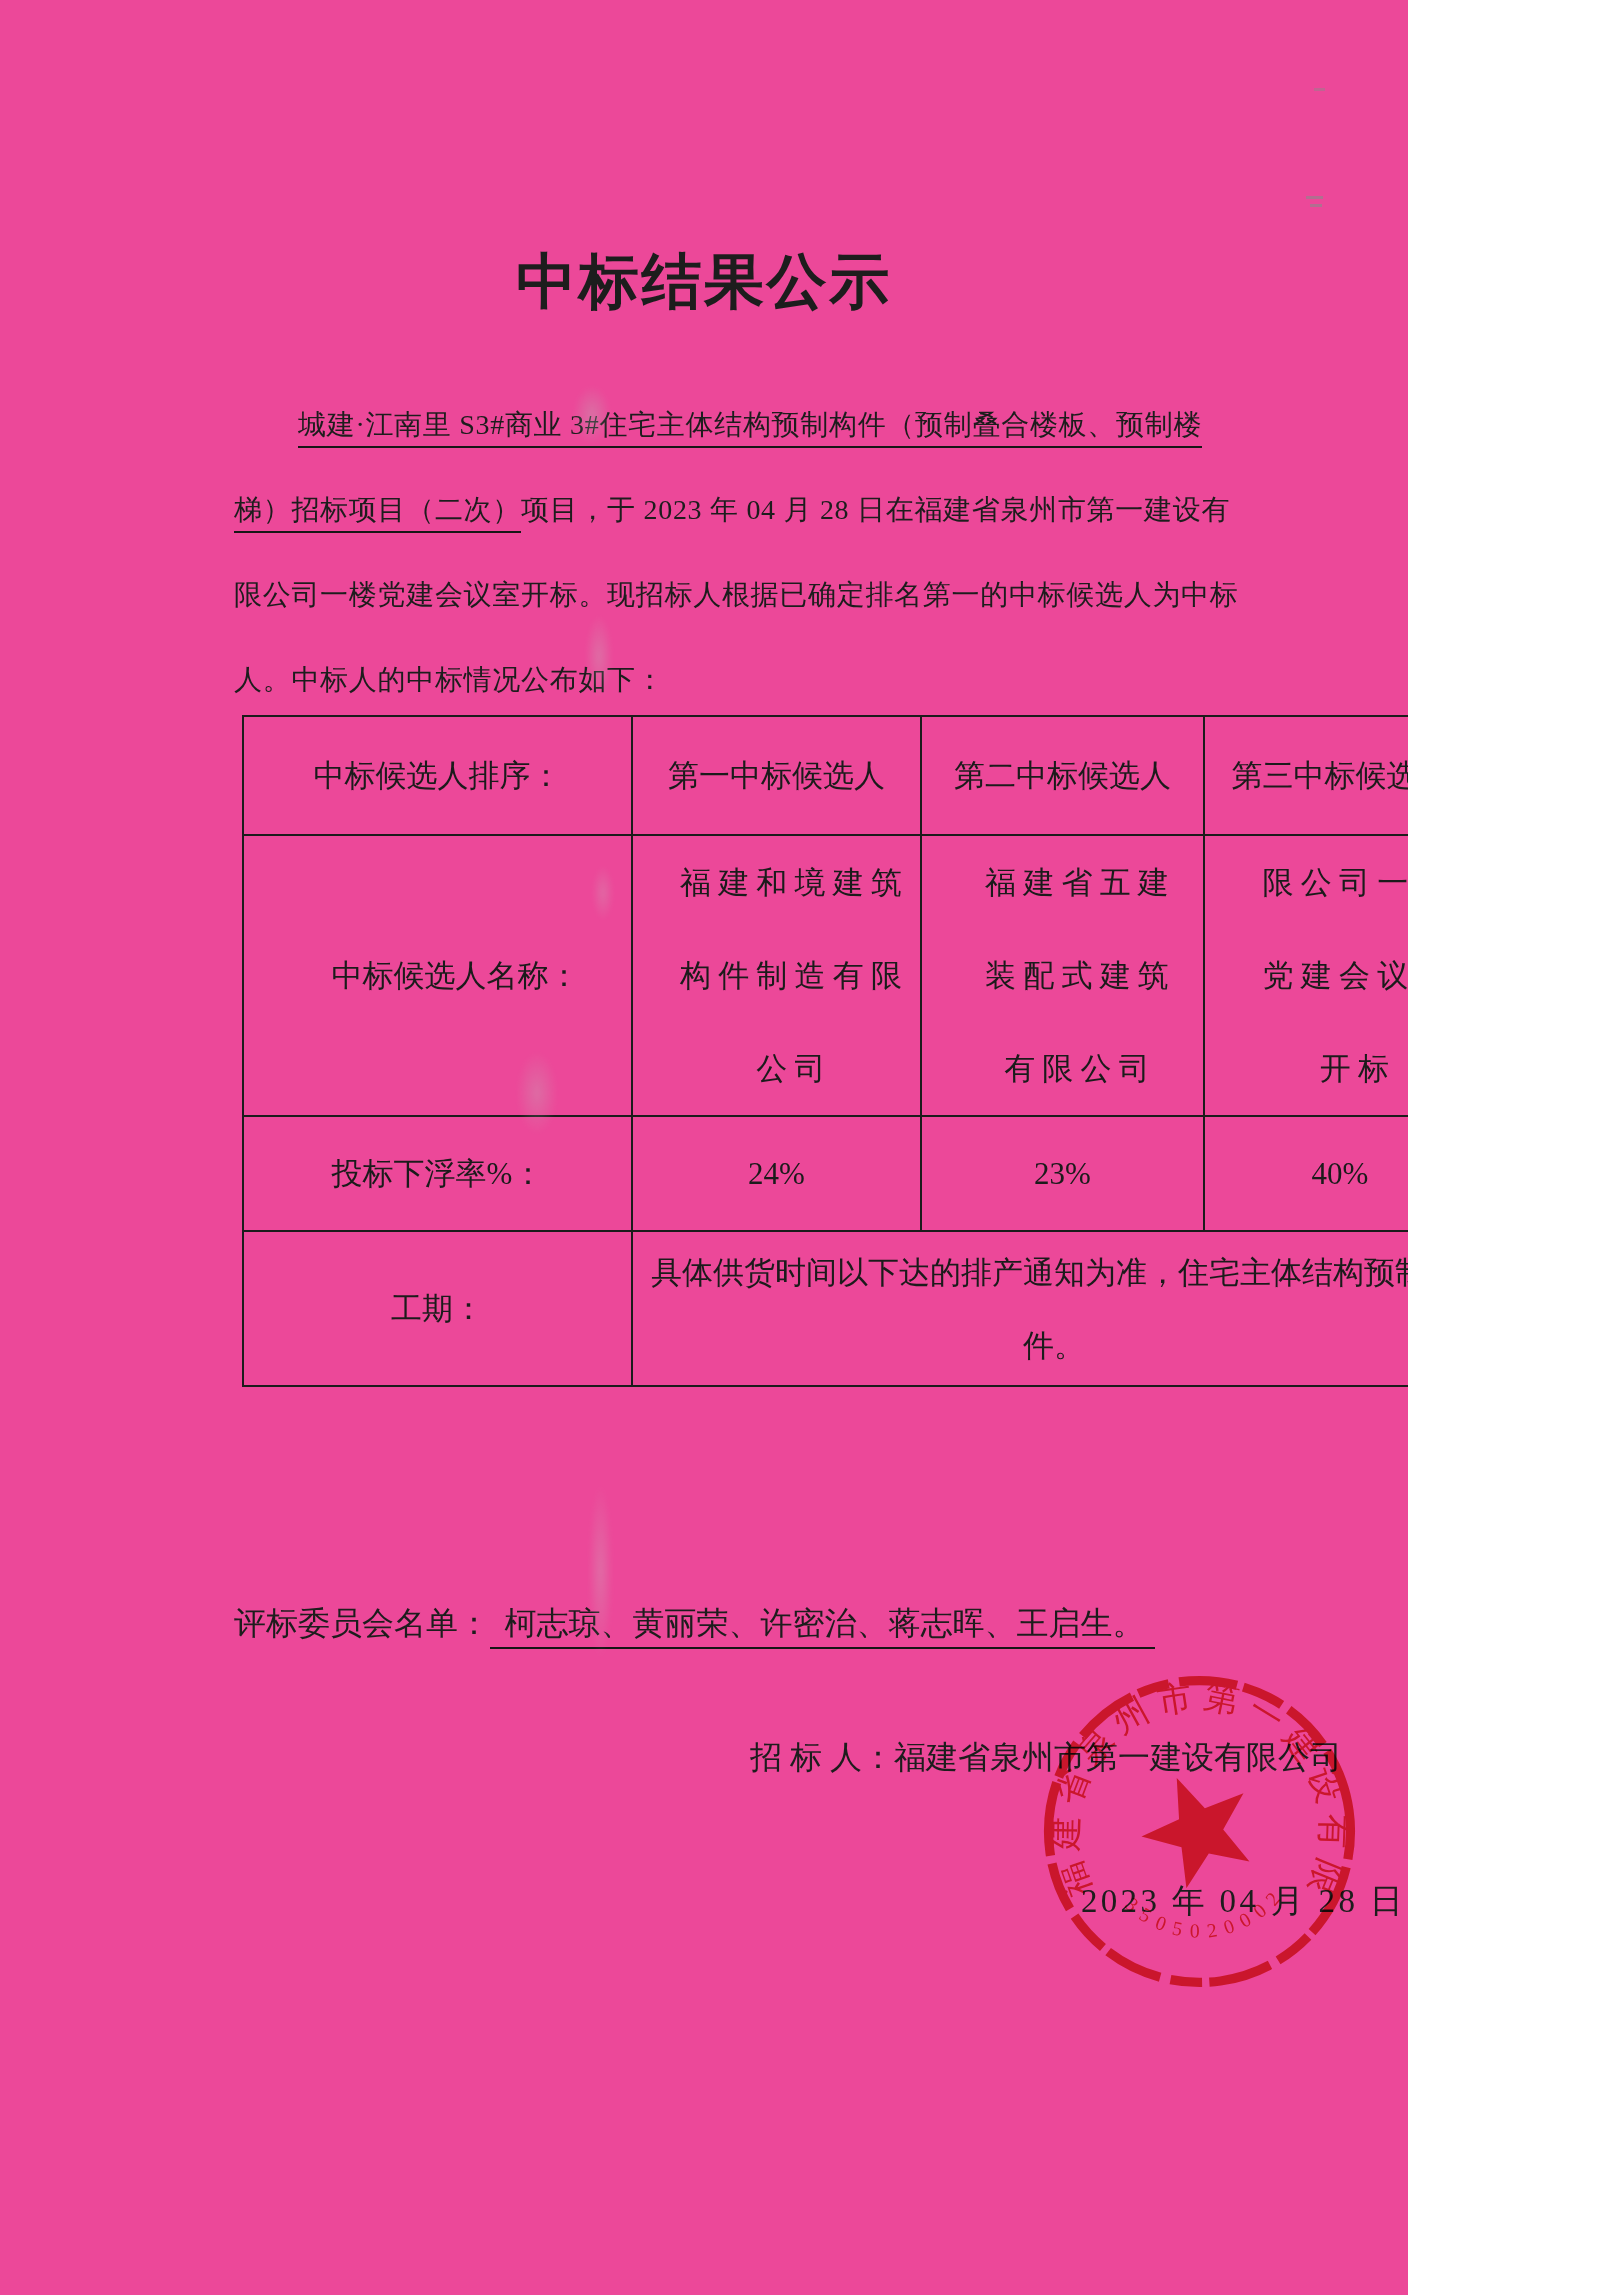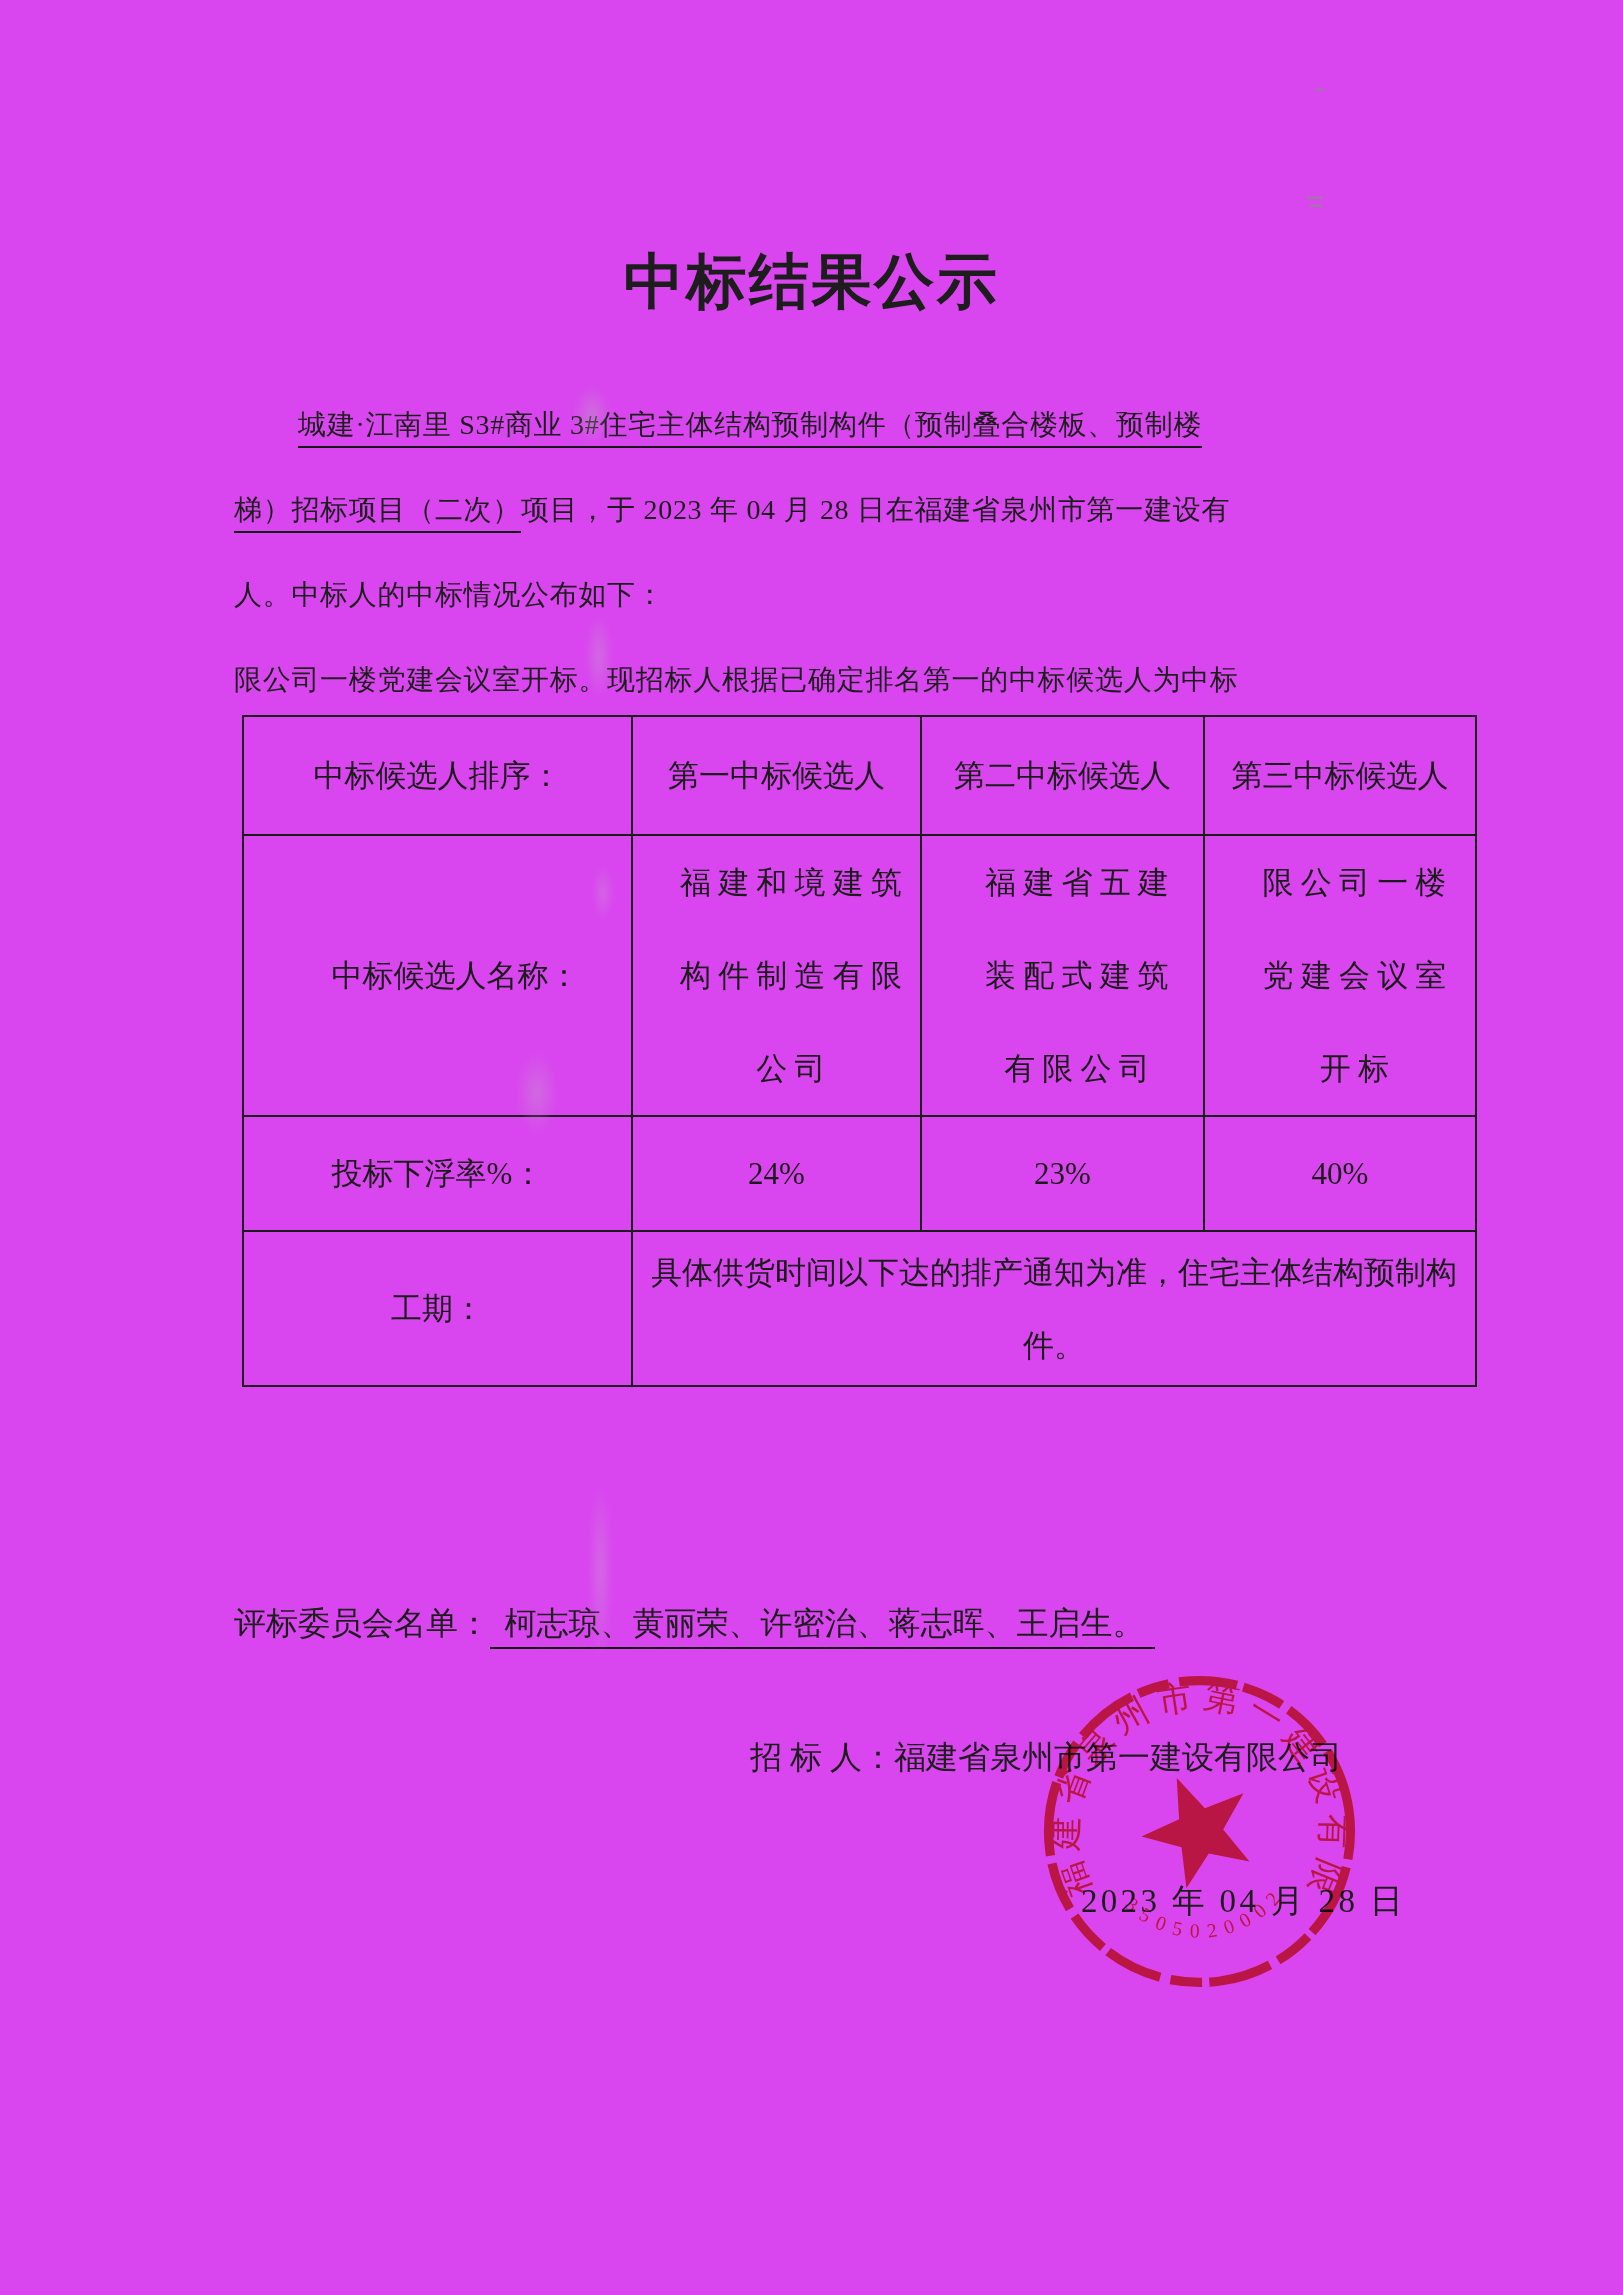--- a/index.html
+++ b/index.html
@@ -1,18 +1,18 @@
 <!DOCTYPE html>
 <html style="font-size:10.5px"><head>
 <meta charset="utf-8">
 <style>
   html,body { margin:0; padding:0; background:#ffffff; }
   .page {
-    position:relative; width:1623px; height:2295px; overflow:hidden;
-    background:#d946ef; color:#1d1d1d;
+    position:relative; width:1408px; height:2295px; overflow:hidden;
+    background:#ec4899; color:#1d1d1d;
     font-family:"Liberation Serif","DejaVu Serif",serif;
   }
   .doc-title {
     position:absolute; top:242px; left:0; width:100%;
     text-align:center; font-size:60px; font-weight:bold; letter-spacing:2.6px;
   }
   .intro { position:absolute; left:234px; top:382px; width:1175px; font-size:28px; }
   .intro .line { height:85px; line-height:85px; white-space:nowrap; letter-spacing:0.7px; }
   .indent { padding-left:64px; }
   .u { border-bottom:2.6px solid #161616; padding-bottom:5.9px; }
@@ -59,22 +59,22 @@
 </head>
 <body>
 
 <div class="page">
 
   <div class="doc-title">中标结果公示</div>
 
   <div class="intro">
     <div class="line indent"><span class="u">城建·江南里 S3#商业 3#住宅主体结构预制构件（预制叠合楼板、预制楼</span></div>
     <div class="line"><span class="u">梯）招标项目（二次）</span><span>项目，于 2023 年 04 月 28 日在福建省泉州市第一建设有</span></div>
+    <div class="line">限公司一楼党建会议室开标。现招标人根据已确定排名第一的中标候选人为中标</div>
     <div class="line">人。中标人的中标情况公布如下：</div>
-    <div class="line">限公司一楼党建会议室开标。现招标人根据已确定排名第一的中标候选人为中标</div>
   </div>
 
   <table class="results">
     <colgroup>
       <col style="width:389px">
         <col style="width:289px">
         <col style="width:283px">
         <col style="width:272px">
     </colgroup>
     <tbody>

